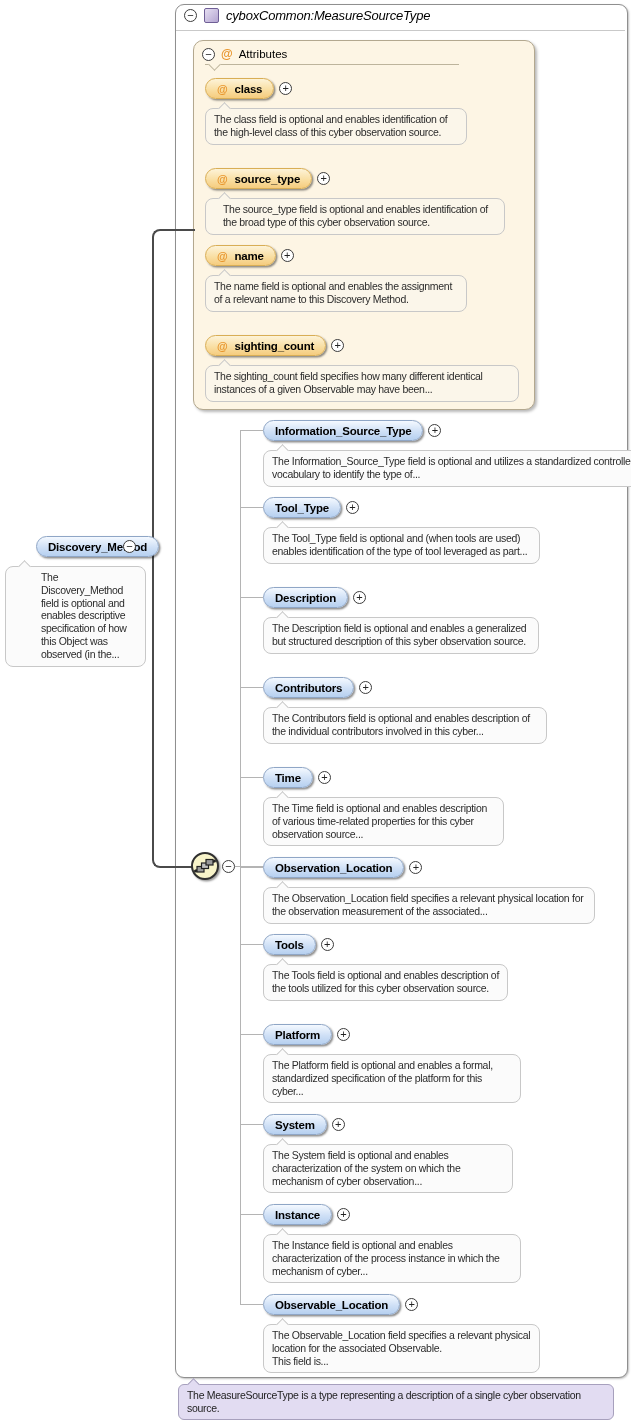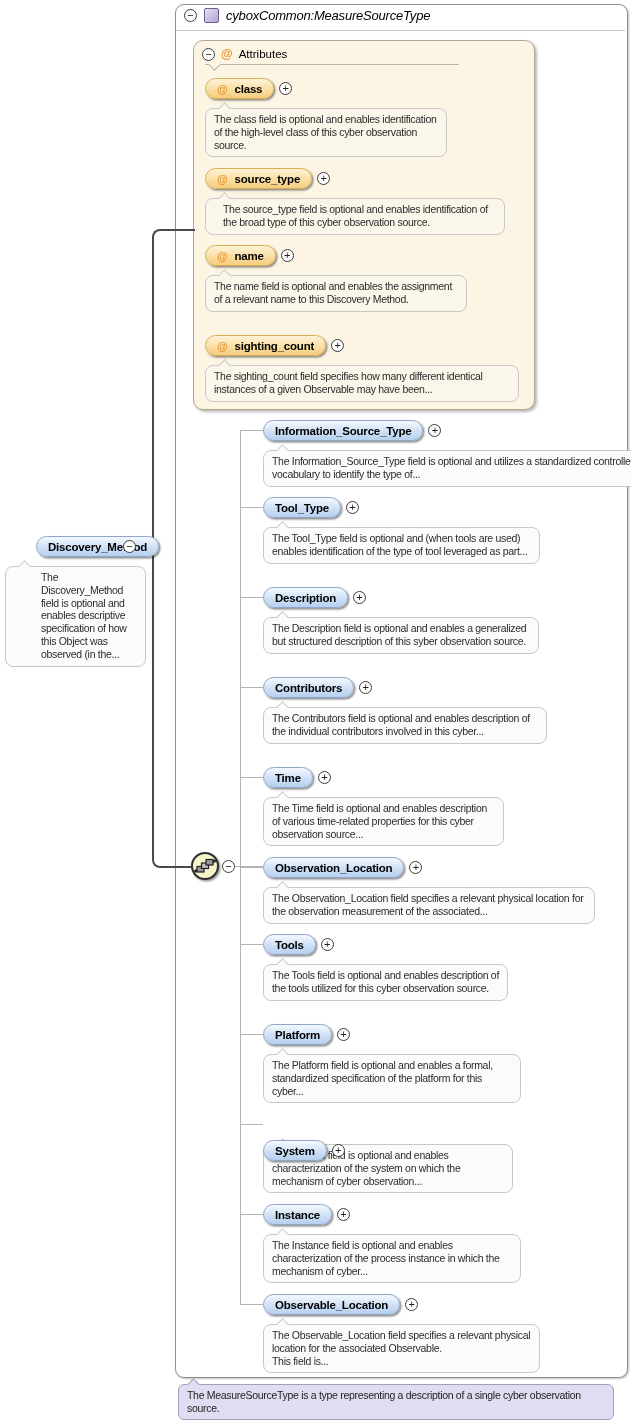--- a/index.html
+++ b/index.html
@@ -119,21 +119,21 @@
   <div class="desc" style="left:5px;top:566px;width:141px;padding-left:35px;">The Discovery_Method field is optional and enables descriptive specification of how this Object was observed (in the...</div>
 
   <div id="dynamic">
   <div class="entry" style="left: 205px; top: 78px;">
     <span class="badge attr">
       <span class="at">@</span>
       <span class="lbl">class</span>
     </span>
     <span class="pm">+</span>
   </div>
-<div class="desc cream" style="left: 205px; top: 108px; width: 242px;">The class field is optional and enables identification of the high-level class of this cyber observation source.</div>
+<div class="desc cream" style="left: 205px; top: 108px; width: 262px;">The class field is optional and enables identification of the high-level class of this cyber observation source.</div>
   <div class="entry" style="left: 205px; top: 168px;">
     <span class="badge attr">
       <span class="at">@</span>
       <span class="lbl">source_type</span>
     </span>
     <span class="pm">+</span>
   </div>
 <div class="desc cream" style="left: 205px; top: 198px; width: 300px; padding-left: 17px;">The source_type field is optional and enables identification of the broad type of this cyber observation source.</div>
   <div class="entry" style="left: 205px; top: 245px;">
     <span class="badge attr">
@@ -192,21 +192,21 @@
     <span class="pm">+</span>
   </div>
 <div class="desc" style="left: 263px; top: 964px; width: 245px;">The Tools field is optional and enables description of the tools utilized for this cyber observation source.</div>
       <div class="stub" style="top: 944px;"></div>
   <div class="entry" style="left: 263px; top: 1024px;">
     <span class="badge elem">Platform</span>
     <span class="pm">+</span>
   </div>
 <div class="desc" style="left: 263px; top: 1054px; width: 258px;">The Platform field is optional and enables a formal, standardized specification of the platform for this cyber...</div>
       <div class="stub" style="top: 1034px;"></div>
-  <div class="entry" style="left: 263px; top: 1114px; margin-top: 26px;">
+  <div class="entry" style="left: 263px; top: 1114px;">
     <span class="badge elem">System</span>
     <span class="pm">+</span>
   </div>
 <div class="desc" style="left: 263px; top: 1144px; width: 250px;">The System field is optional and enables characterization of the system on which the mechanism of cyber observation...</div>
       <div class="stub" style="top: 1124px;"></div>
   <div class="entry" style="left: 263px; top: 1204px;">
     <span class="badge elem">Instance</span>
     <span class="pm">+</span>
   </div>
 <div class="desc" style="left: 263px; top: 1234px; width: 258px;">The Instance field is optional and enables characterization of the process instance in which the mechanism of cyber...</div>

